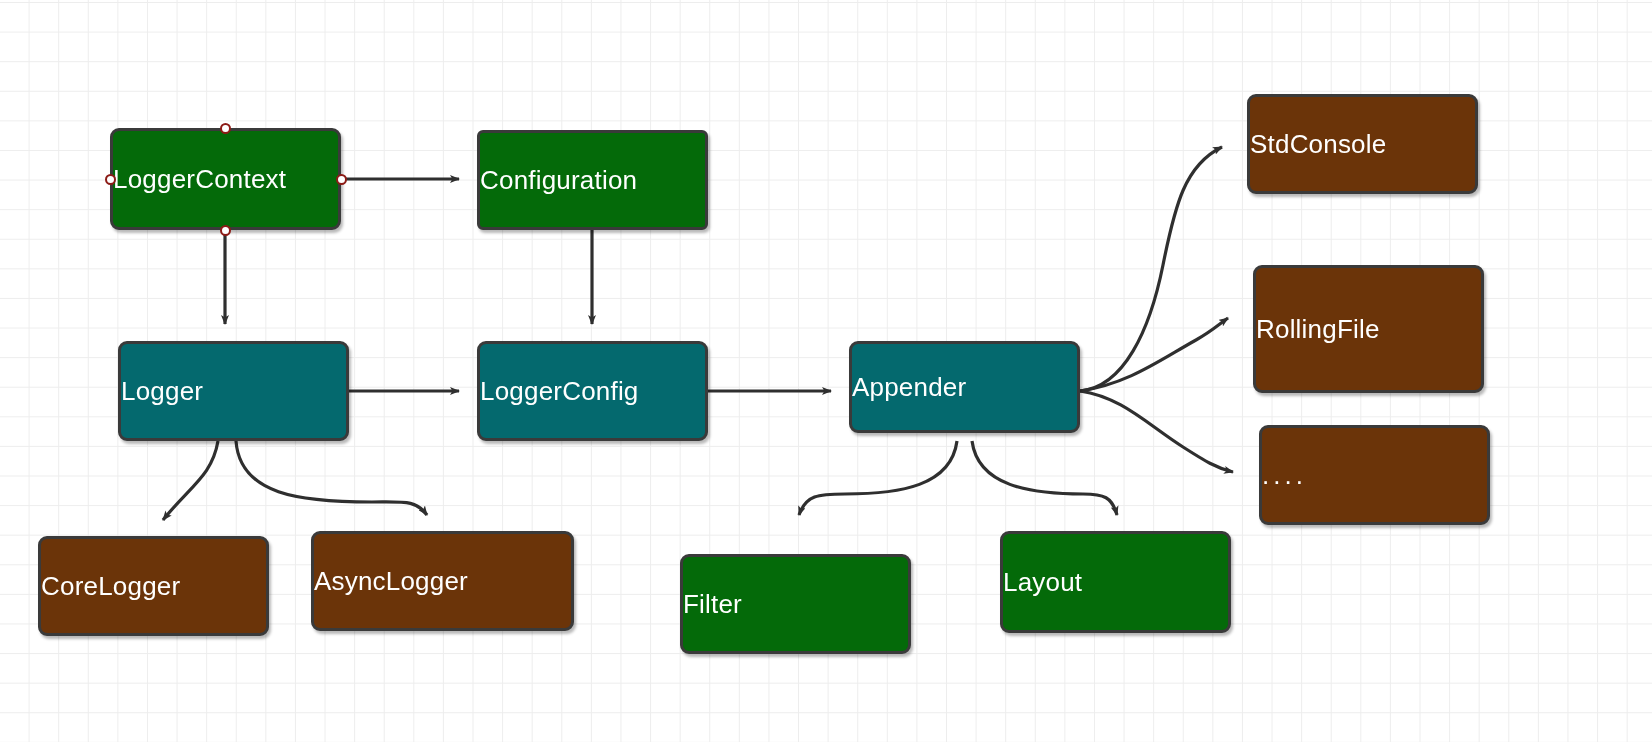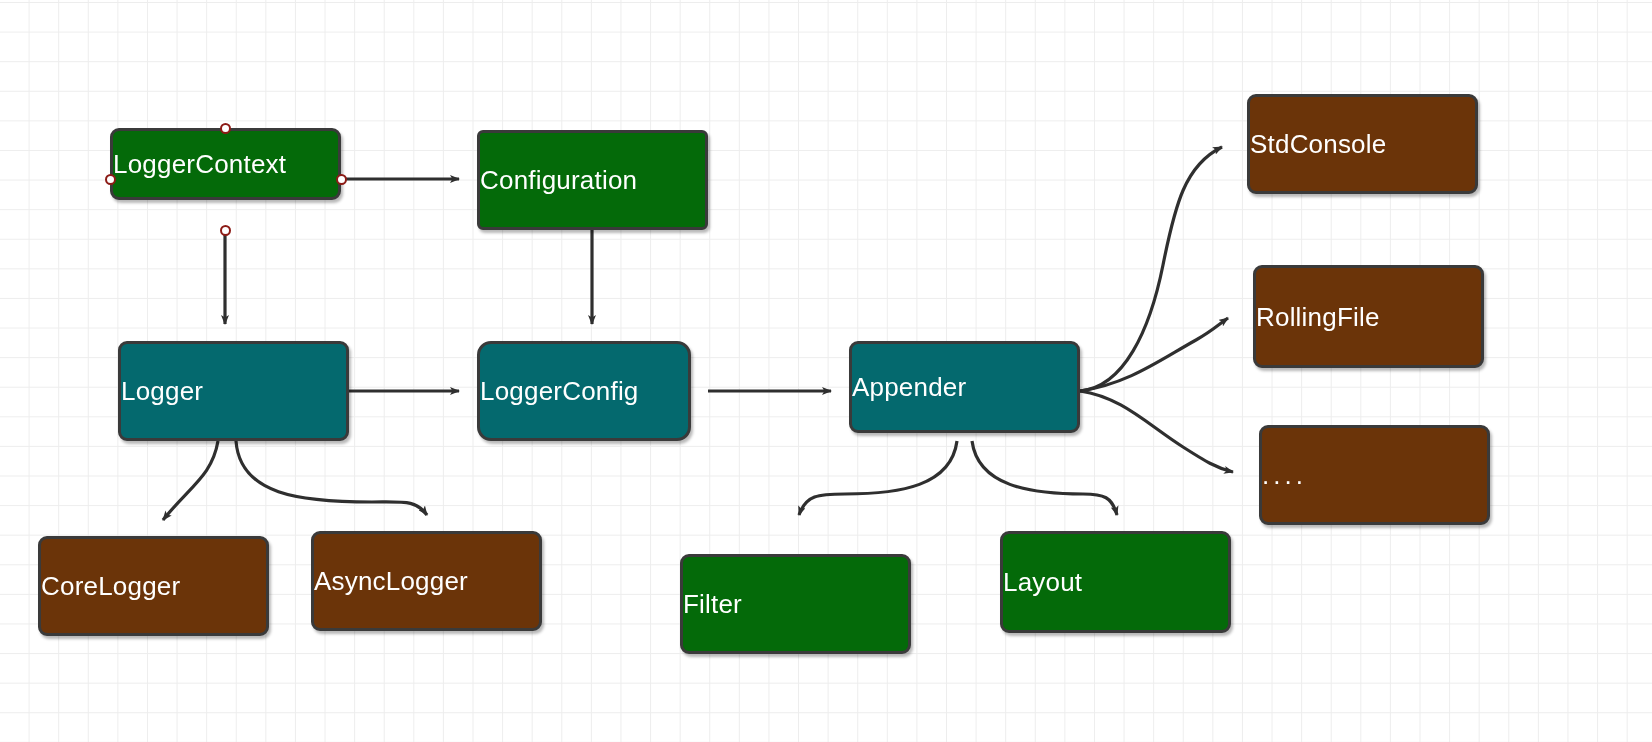--- a/index.html
+++ b/index.html
@@ -105,51 +105,51 @@
 
       <path d="M 1080,391 C 1124,387 1150,330 1163,265 C 1175,205 1185,165 1222,147" marker-end="url(#arrowhead)"></path>
 
       <path d="M 1080,391 C 1128,384 1160,360 1196,340 C 1212,331 1218,325 1228,318" marker-end="url(#arrowhead)"></path>
 
       <path d="M 1080,391 C 1122,397 1148,425 1183,447 C 1205,461 1216,468 1233,472" marker-end="url(#arrowhead)"></path>
     </g>
   </svg>
 
   <div id="node-layer">
-      <div class="node green" style="left: 110px; top: 128px; width: 231px; height: 72px;">
+      <div class="node green" style="left: 110px; top: 128px; width: 231px; height: 102px;">
         <span class="node-label">LoggerContext</span>
       </div>
       <div class="node green" style="left: 477px; top: 130px; width: 231px; height: 100px; border-radius: 6px;">
         <span class="node-label">Configuration</span>
       </div>
       <div class="node teal" style="left: 118px; top: 341px; width: 231px; height: 100px;">
         <span class="node-label">Logger</span>
       </div>
-      <div class="node teal" style="left: 477px; top: 341px; width: 214px; height: 100px; border-radius: 14px;">
+      <div class="node teal" style="left: 477px; top: 341px; width: 231px; height: 100px;">
         <span class="node-label">LoggerConfig</span>
       </div>
       <div class="node teal" style="left: 849px; top: 341px; width: 231px; height: 92px;">
         <span class="node-label">Appender</span>
       </div>
       <div class="node brown" style="left: 38px; top: 536px; width: 231px; height: 100px;">
         <span class="node-label">CoreLogger</span>
       </div>
-      <div class="node brown" style="left: 311px; top: 531px; width: 231px; height: 100px;">
+      <div class="node brown" style="left: 311px; top: 531px; width: 263px; height: 100px;">
         <span class="node-label">AsyncLogger</span>
       </div>
       <div class="node green" style="left: 680px; top: 531px; width: 231px; height: 100px; margin-top: 23px;">
         <span class="node-label">Filter</span>
       </div>
       <div class="node green" style="left: 1000px; top: 531px; width: 231px; height: 102px;">
         <span class="node-label">Layout</span>
       </div>
       <div class="node brown" style="left: 1247px; top: 94px; width: 231px; height: 100px;">
         <span class="node-label">StdConsole</span>
       </div>
-      <div class="node brown" style="left: 1253px; top: 265px; width: 231px; height: 103px;">
+      <div class="node brown" style="left: 1253px; top: 265px; width: 231px; height: 128px;">
         <span class="node-label">RollingFile</span>
       </div>
       <div class="node brown dots" style="left: 1259px; top: 425px; width: 231px; height: 100px;">
         <span class="node-label">....</span>
       </div>
     </div>
 
   <div id="handle-layer">
       <div class="handle" style="left: 225px; top: 128px;"></div>
       <div class="handle" style="left: 110px; top: 179px;"></div>

